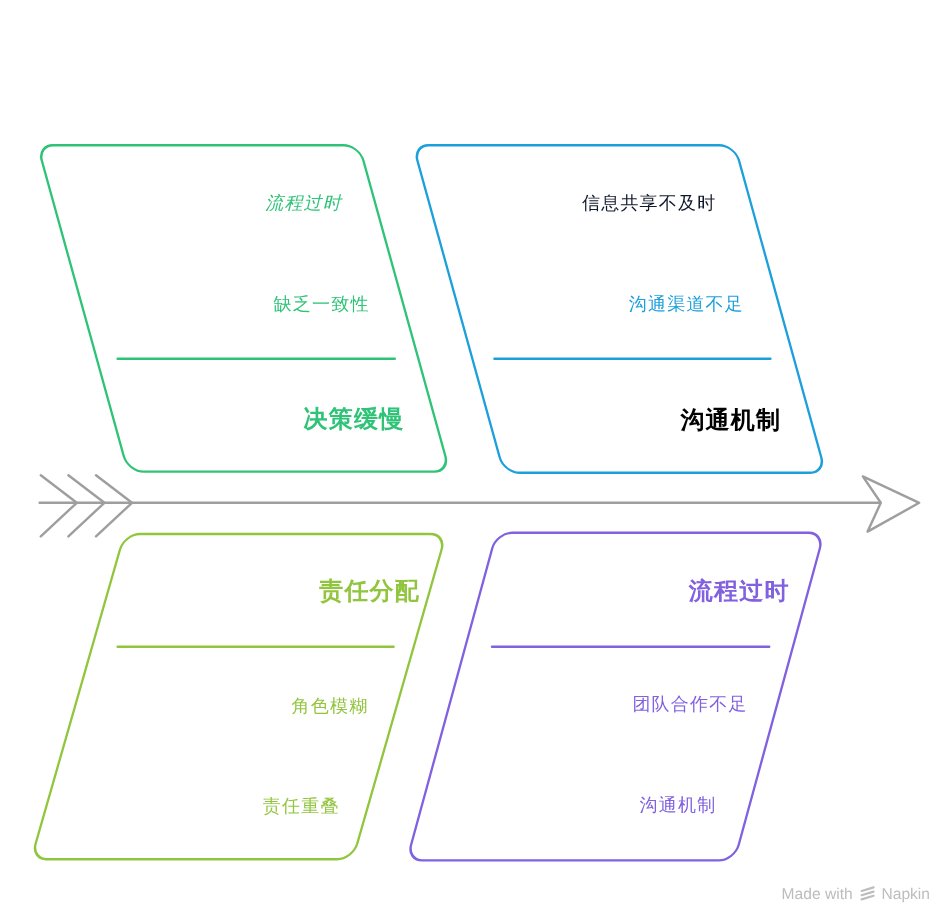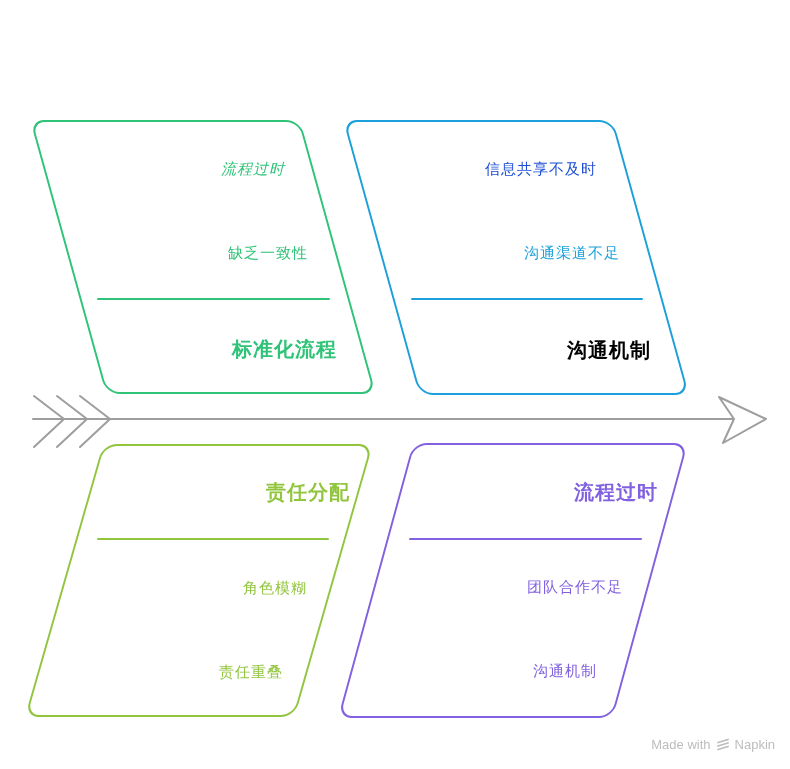--- a/index.html
+++ b/index.html
@@ -94,28 +94,28 @@
       <line x1="33" y1="419" x2="733" y2="419"></line>
       <path d="M34 396 L64 419 L34 447"></path>
       <path d="M57 396 L87 419 L57 447"></path>
       <path d="M80 396 L110 419 L80 447"></path>
       <path d="M734 419 L719 397 L766 419 L723 443 Z"></path>
     </g>
   </svg>
 
   <div class="panel panel-0" style="border-color: rgb(46, 195, 119);"></div>
   <div class="divider divider-0" style="background-color: rgb(46, 195, 119);"></div>
-  <div class="branch-label label-0" style="color: rgb(46, 195, 119);">标准化流程</div>
+  <div class="branch-label label-0" style="color: rgb(46, 195, 119);">决策缓慢</div>
   <div class="cause cause-0-0" style="color: rgb(46, 195, 119); font-style: italic;">流程过时</div>
   <div class="cause cause-0-1" style="color: rgb(46, 195, 119);">缺乏一致性</div>
 
   <div class="panel panel-1" style="border-color: rgb(28, 159, 219);"></div>
   <div class="divider divider-1" style="background-color: rgb(28, 159, 219);"></div>
   <div class="branch-label label-1" style="color: #000000;">沟通机制</div>
-  <div class="cause cause-1-0" style="color: #1d4ed8; margin-left: 18px;">信息共享不及时</div>
+  <div class="cause cause-1-0" style="color: #0f172a; margin-left: 18px;">信息共享不及时</div>
   <div class="cause cause-1-1" style="color: rgb(28, 159, 219);">沟通渠道不足</div>
 
   <div class="panel panel-2" style="border-color: rgb(146, 197, 62);"></div>
   <div class="divider divider-2" style="background-color: rgb(146, 197, 62);"></div>
   <div class="branch-label label-2" style="color: rgb(146, 197, 62);">责任分配</div>
   <div class="cause cause-2-0" style="color: rgb(146, 197, 62); margin-left: 22px;">角色模糊</div>
   <div class="cause cause-2-1" style="color: rgb(146, 197, 62);">责任重叠</div>
 
   <div class="panel panel-3" style="border-color: rgb(129, 97, 224);"></div>
   <div class="divider divider-3" style="background-color: rgb(129, 97, 224);"></div>

